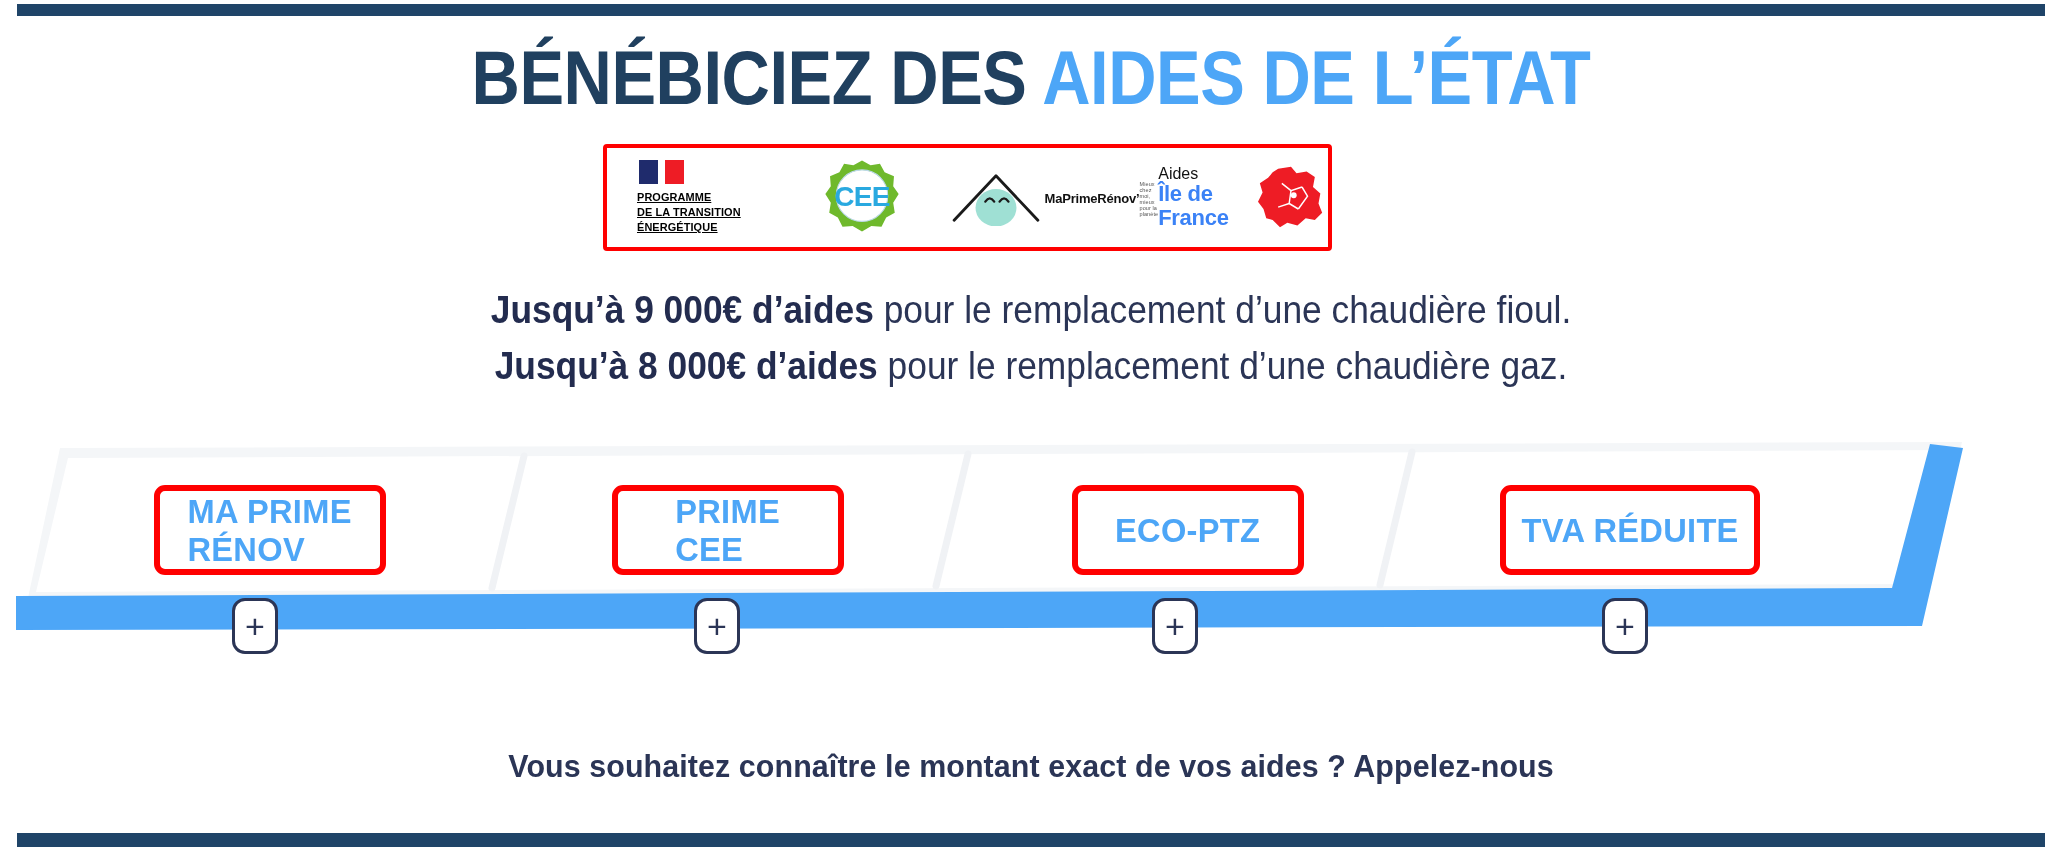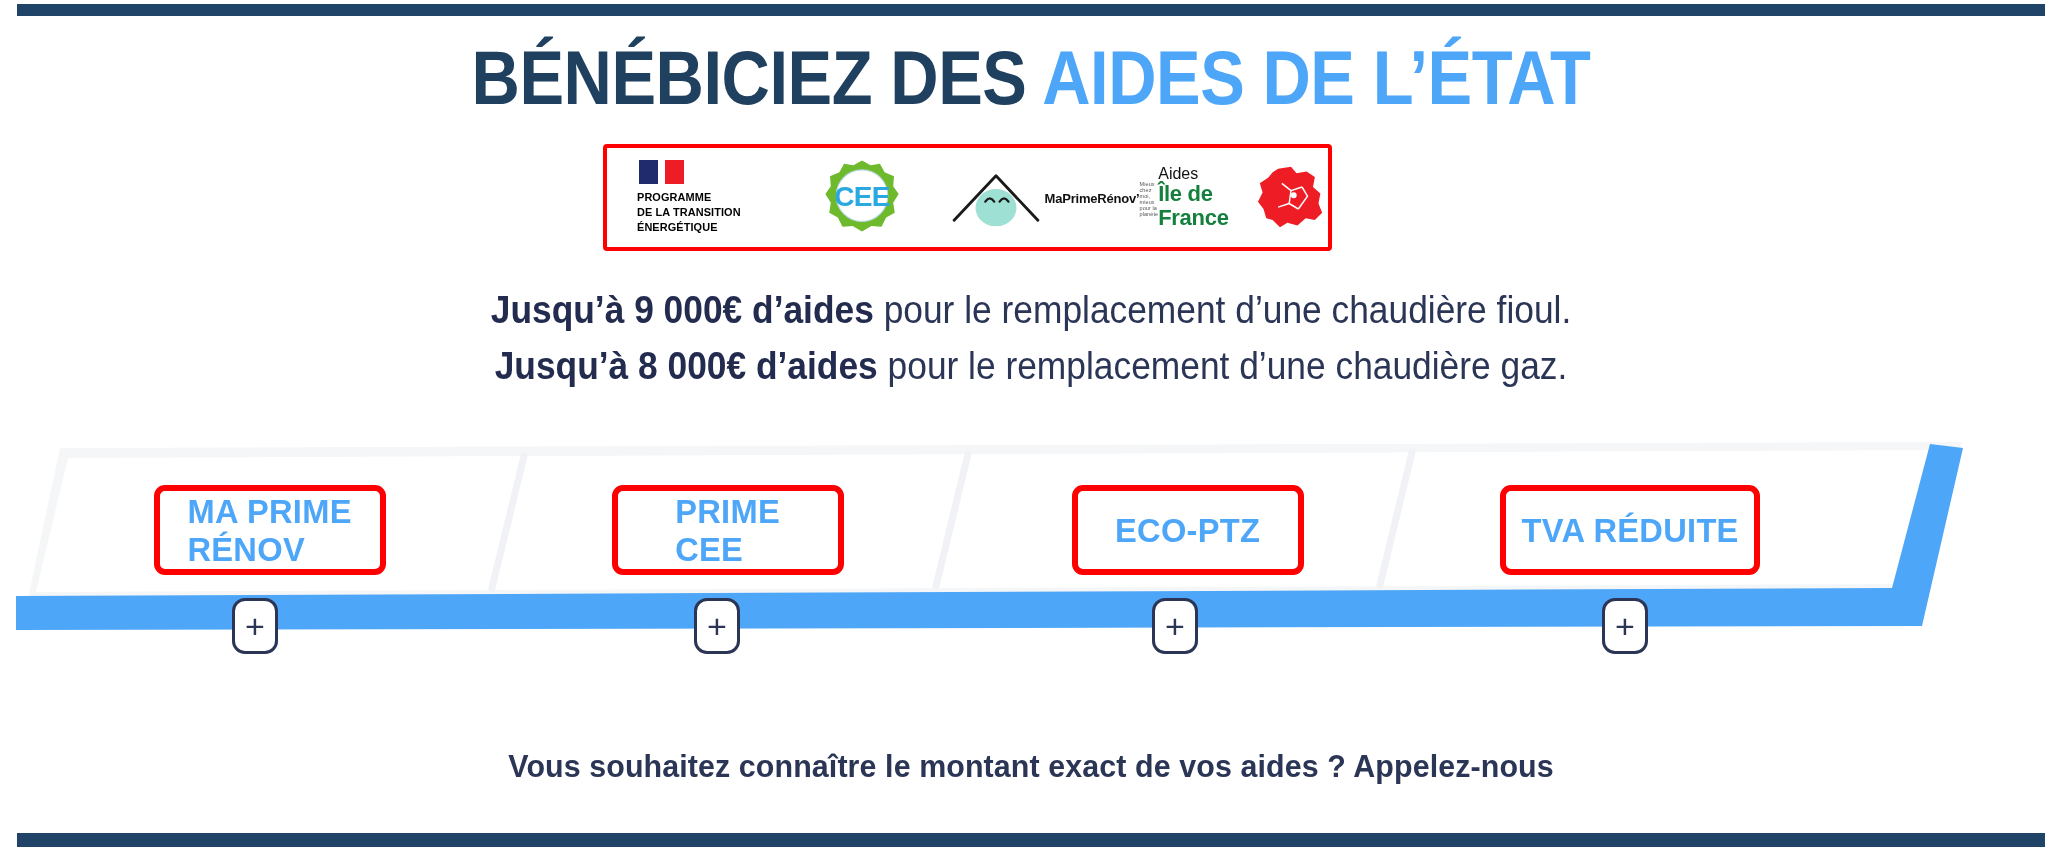--- a/index.html
+++ b/index.html
@@ -43,21 +43,21 @@
     border-radius:4px;
     display:flex; align-items:center;
   }
   .logo-cell {
     flex:1 1 0; height:100%;
     display:flex; align-items:center; justify-content:center;
     position:relative;
   }
 
   
-  .pte { display:flex; flex-direction:column; align-items:flex-start; }
+  .pte { display:flex; flex-direction:column; align-items:flex-start;text-decoration:underline; }
   .pte-flag { display:flex; gap:7px; margin-bottom:6px; margin-left:2px; }
   .pte-flag i { display:block; width:19px; height:24px; }
   .pte-flag .b { background:#1f2b6c; }
   .pte-flag .r { background:#ee1c25; }
   .pte-text {
     font-family:"Liberation Sans Narrow","Liberation Sans", sans-serif;
     font-size:11.5px; font-weight:700; color:#000;
     line-height:1.28; letter-spacing:0.1px;
     transform:scaleX(0.95); transform-origin:left center;
     white-space:nowrap;
@@ -81,21 +81,21 @@
   }
 
   
   .idf { display:flex; align-items:center; gap:6px; }
   .idf-text { text-align:left; }
   .idf-text .t1 {
     font-size:16px; color:#111; font-weight:400;
     font-family:"Liberation Sans", sans-serif; line-height:1.1;
   }
   .idf-text .t2 {
-    font-size:22px; color:#15803d; font-weight:700;
+    font-size:22px; color:#3b82f6; font-weight:700;
     font-family:"Liberation Sans", sans-serif; line-height:1.1;
     letter-spacing:-0.3px;
   }
   .idf-map { width:74px; height:66px; }
   .idf-map svg { width:74px; height:66px; display:block; }
 
   
   .aides {
     position:absolute; left:0; top:282px; width:2062px;
     text-align:center; color:#2b3556;

